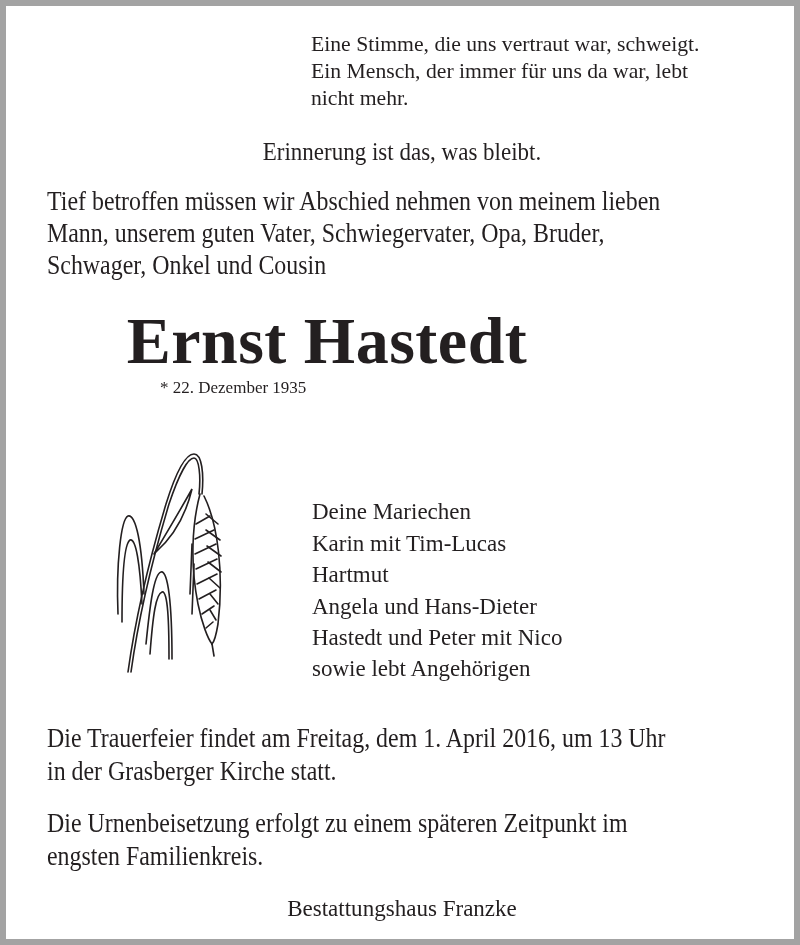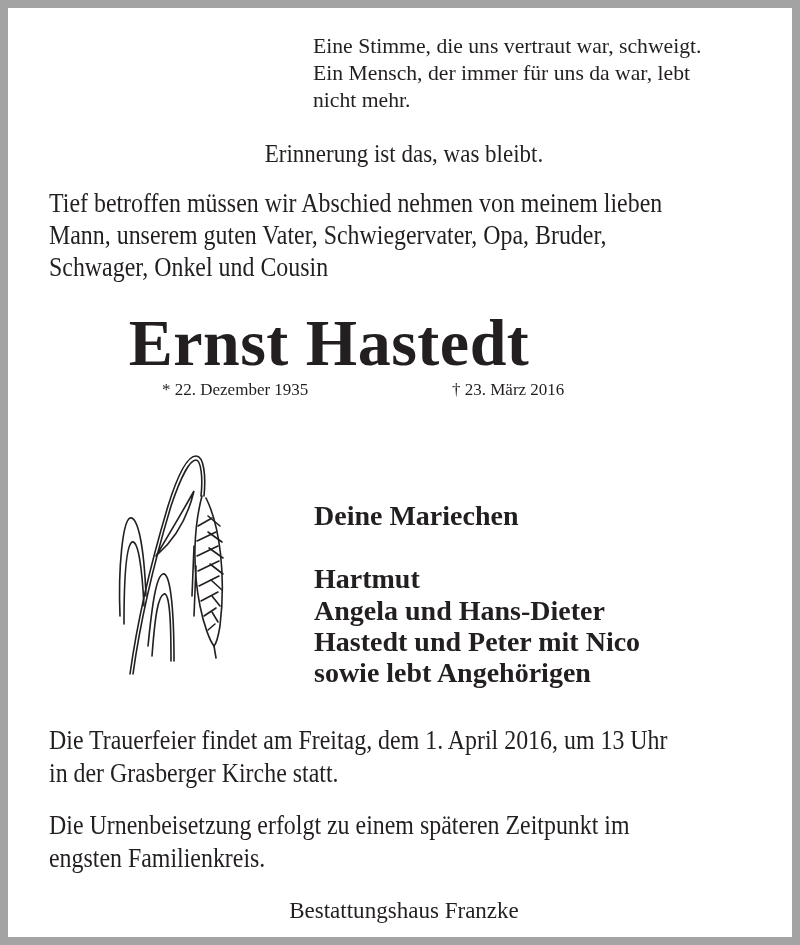--- a/index.html
+++ b/index.html
@@ -1,41 +1,41 @@
 <!DOCTYPE html>
 <html><head>
   <meta charset="utf-8">
   <style>
     html, body { margin: 0; padding: 0; background: #ffffff; }
     body { width: 800px; height: 945px; overflow: hidden; }
     .frame {
       position: relative;
       width: 800px; height: 945px;
       box-sizing: border-box;
-      border: 8px solid #a3a3a3;
+      border: 6px solid #a3a3a3;
       background: #ffffff;
       color: #231f20;
       font-family: "Liberation Serif", "DejaVu Serif", serif;
     }
     .line {
       position: absolute;
       white-space: nowrap;
       line-height: 1;
       transform-origin: left top;
     }
     .poem { font-size: 22px; left: 305px; }
     .motto { font-size: 25px; }
     .intro { font-size: 27px; left: 41px; }
     .name {
       font-size: 66px; font-weight: bold;
       letter-spacing: 0.5px;
     }
     .dates { font-size: 17px; }
     .ital-line { font-size: 23.5px; left: 306px; }
-    .family { font-size: 28px; font-weight: bold; left: 306px; }
+    .family { font-size: 23px; font-weight: normal; left: 306px; }
     .body-p { font-size: 27px; left: 41px; }
     .footer { font-size: 24px; }
     .illustration { position: absolute; left: 100px; top: 438px; width: 130px; height: 232px; }
   </style>
 </head>
 <body>
 
 <div class="frame">
 
   <div class="line poem" style="top:27px; transform:scaleX(0.985);">Eine Stimme, die uns vertraut war, schweigt.</div>
@@ -44,21 +44,20 @@
 
   <div class="line motto" style="top:133px; left:0; width:792px; text-align:center; transform:scaleX(0.92); transform-origin:center top;">Erinnerung ist das, was bleibt.</div>
 
   <div class="line intro" style="top:182px; transform:scaleX(0.885);">Tief betroffen müssen wir Abschied nehmen von meinem lieben</div>
   <div class="line intro" style="top:214px; transform:scaleX(0.885);">Mann, unserem guten Vater, Schwiegervater, Opa, Bruder,</div>
   <div class="line intro" style="top:246px; transform:scaleX(0.885);">Schwager, Onkel und Cousin</div>
 
   <div class="line name" style="top:302px; left:0; width:642px; text-align:center;">Ernst Hastedt</div>
 
   <div class="line dates" style="top:373px; left:154px;">* 22. Dezember 1935</div>
-  <div class="line dates" style="top:373px; left:444px;">† 23. März 2016</div>
 
   <svg class="illustration" viewBox="0 0 130 232" fill="none" stroke="#231f20" stroke-width="1.6" stroke-linecap="round">
 
     <path d="M22 228 C30 170 45 110 60 60 C70 28 80 10 88 10 C96 10 98 30 96 50"></path>
     <path d="M25 228 C33 170 48 110 63 60 C73 30 82 14 88 14 C93 14 95 32 93 50"></path>
 
     <path d="M48 110 C60 90 72 70 86 45 C80 70 68 92 50 108"></path>
 
     <path d="M12 170 C10 120 15 75 22 72 C30 70 36 100 38 150"></path>
     <path d="M16 178 C16 130 18 100 24 96 C30 94 34 120 36 160"></path>
@@ -69,20 +68,21 @@
     <path d="M94 50 C86 80 84 120 92 160 C96 180 102 195 106 200"></path>
     <path d="M98 52 C112 80 118 130 112 180 C110 192 108 198 106 200"></path>
     <path d="M90 80 L104 72 M89 95 L108 86 M89 110 L110 100 M90 125 L111 115 M91 140 L111 130 M93 155 L110 146 M96 170 L108 162 M100 184 L107 178"></path>
     <path d="M100 70 L112 80 M100 86 L114 96 M101 102 L115 112 M102 118 L115 128 M103 134 L114 144 M104 150 L112 160 M104 166 L110 176"></path>
     <path d="M106 200 L108 212"></path>
     <path d="M86 100 L84 150 M88 120 L86 170"></path>
   </svg>
 
 
   <div class="line family" style="top:494px;">Deine Mariechen</div>
+  <div class="line family" style="top:526px;">Karin mit Tim-Lucas</div>
   <div class="line family" style="top:557px;">Hartmut</div>
   <div class="line family" style="top:589px;">Angela und Hans-Dieter</div>
   <div class="line family" style="top:620px;">Hastedt und Peter mit Nico</div>
   <div class="line family" style="top:651px;">sowie lebt Angehörigen</div>
 
   <div class="line body-p" style="top:719px; transform:scaleX(0.885);">Die Trauerfeier findet am Freitag, dem 1. April 2016, um 13 Uhr</div>
   <div class="line body-p" style="top:752px; transform:scaleX(0.885);">in der Grasberger Kirche statt.</div>
 
   <div class="line body-p" style="top:804px; transform:scaleX(0.885);">Die Urnenbeisetzung erfolgt zu einem späteren Zeitpunkt im</div>
   <div class="line body-p" style="top:837px; transform:scaleX(0.885);">engsten Familienkreis.</div>

